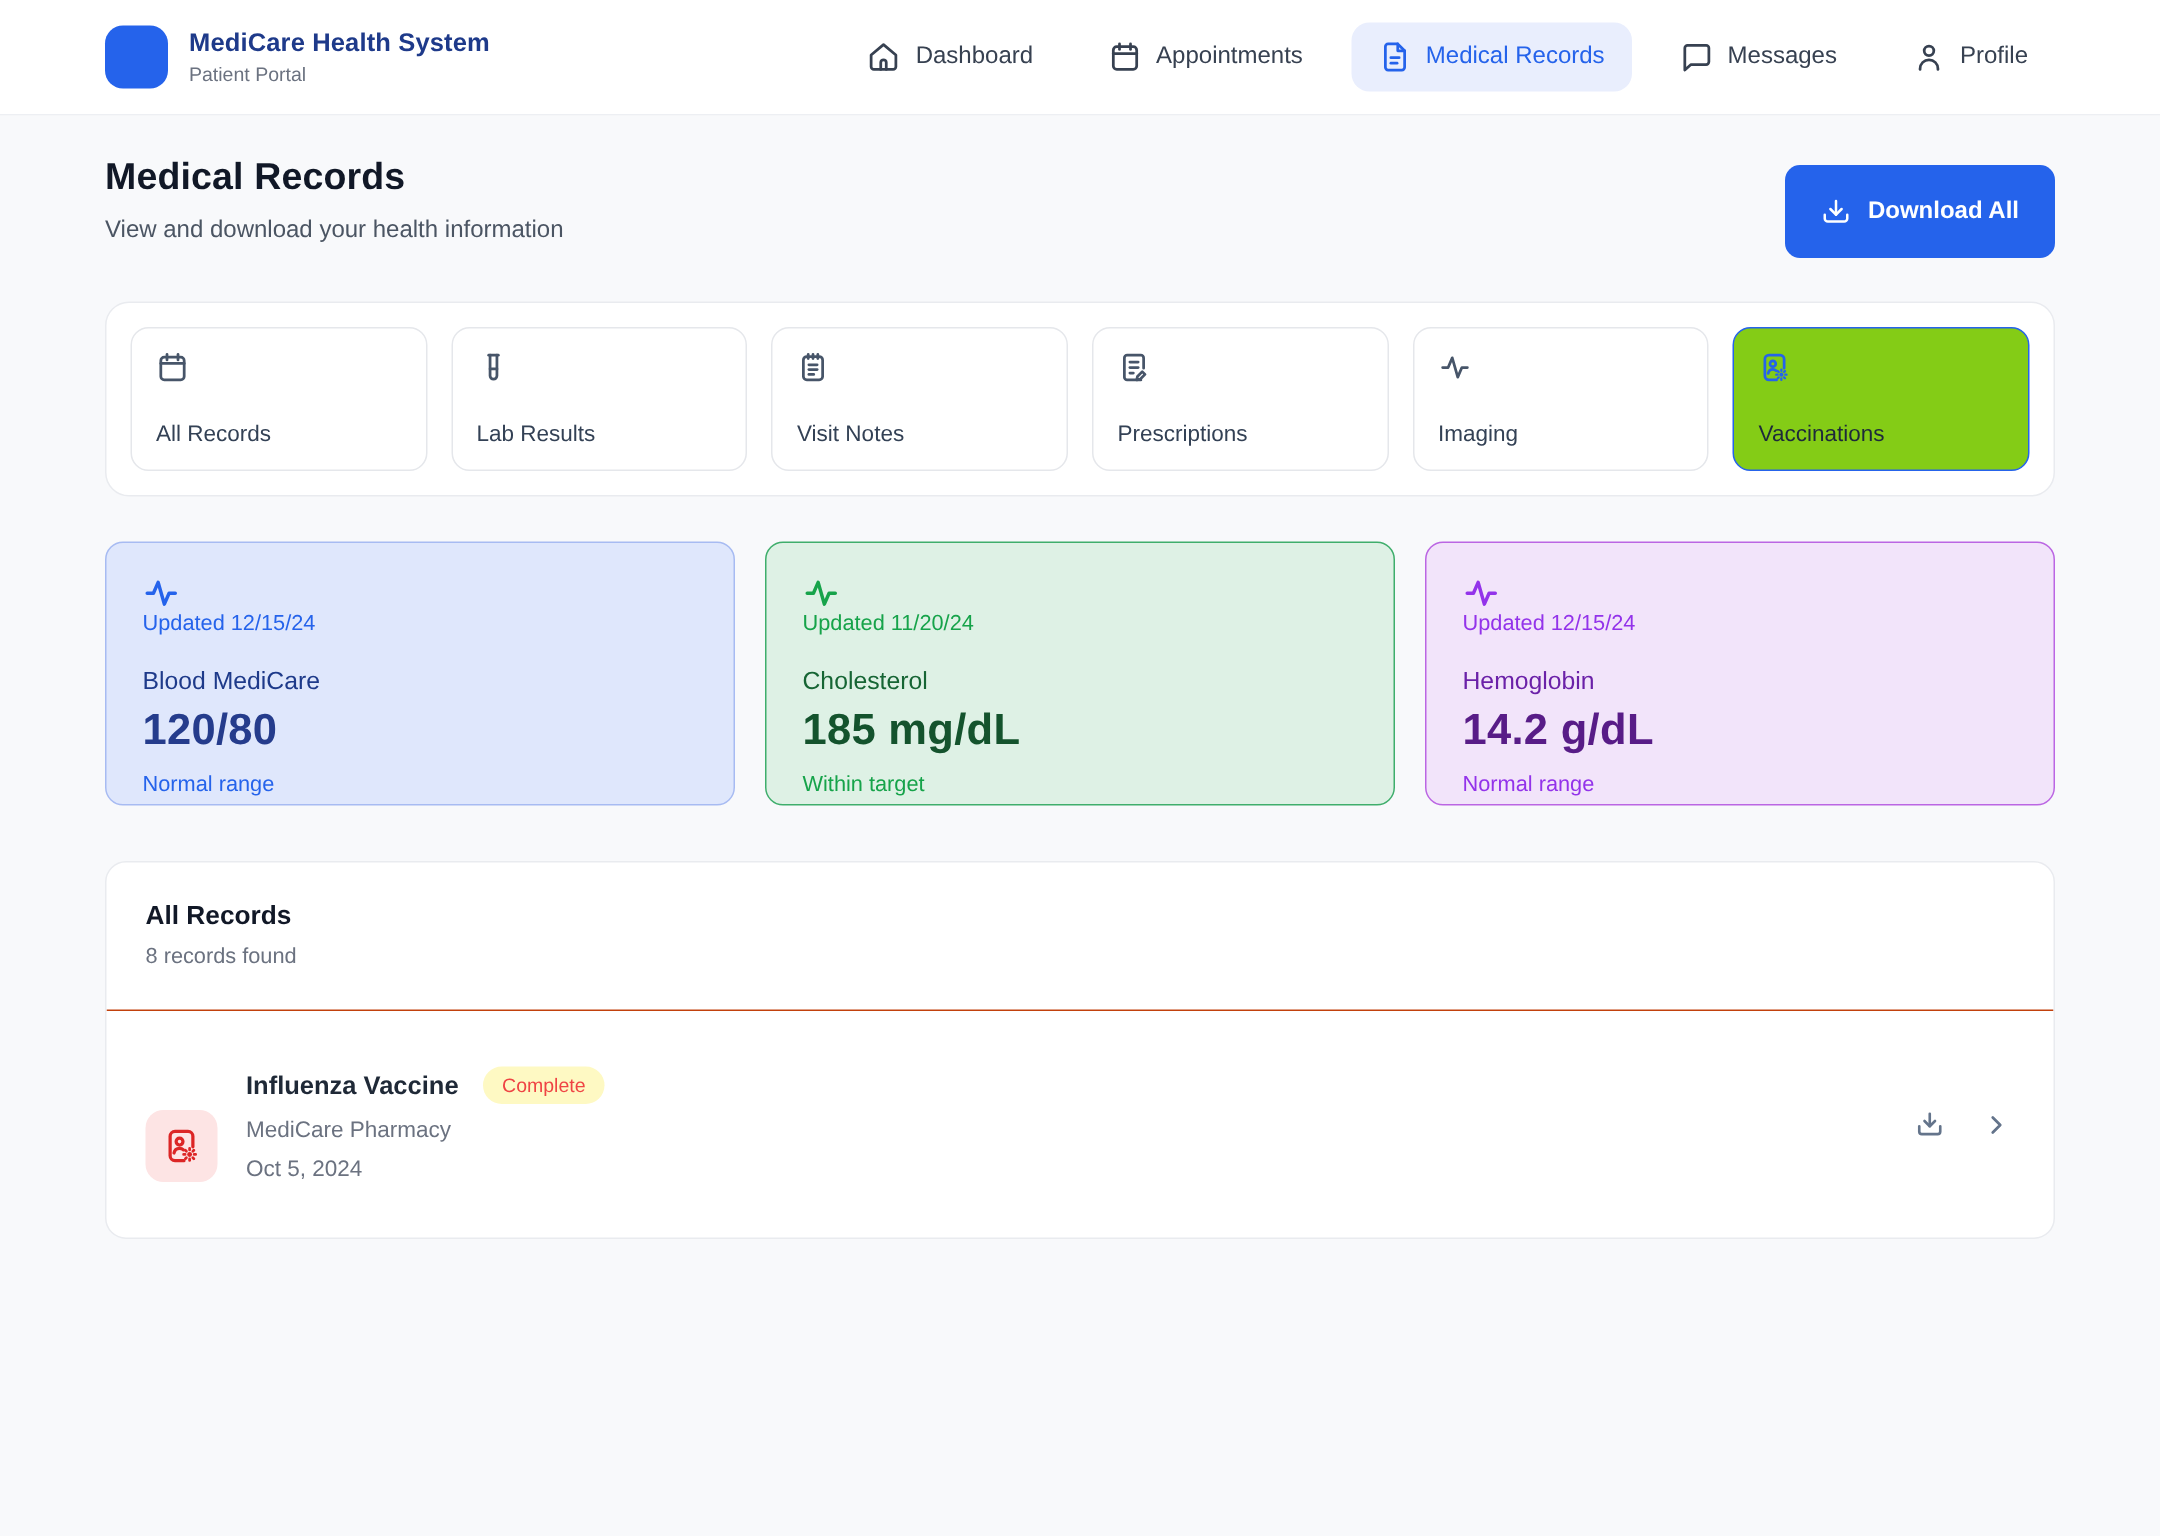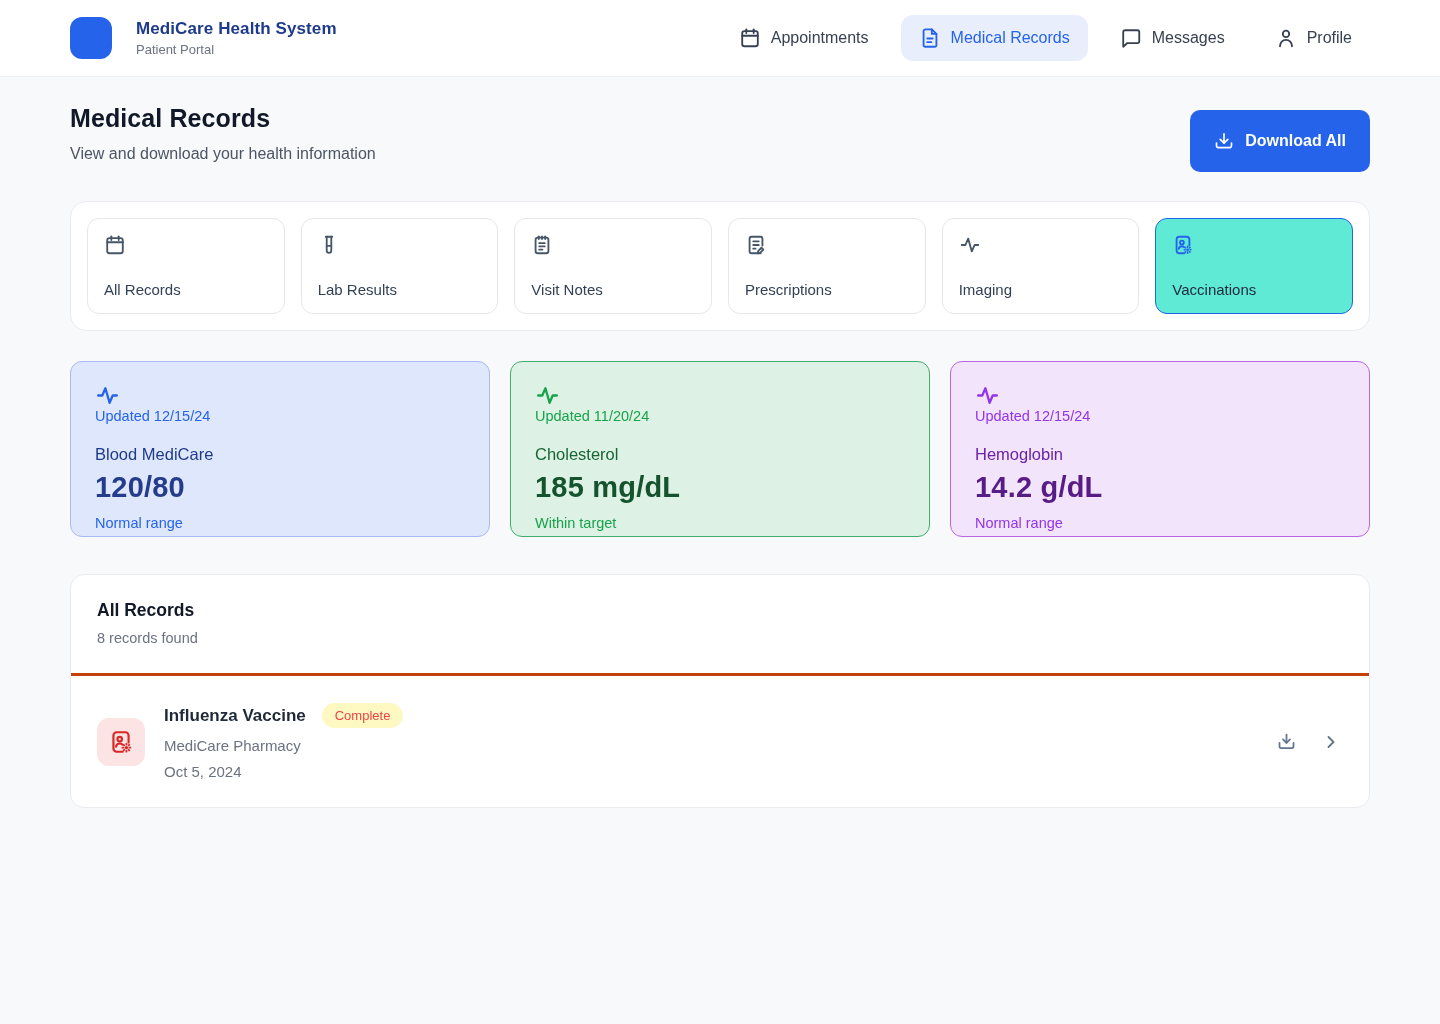--- a/index.html
+++ b/index.html
@@ -9,21 +9,21 @@
     background:#F8F9FB; color:#0F172A; height:1024px; overflow:hidden;
   }
   svg { display:block; }
 
   
   .header {
     height:77px; background:#FFFFFF; border-bottom:1px solid #EDEFF3;
     display:flex; align-items:center; justify-content:space-between;
     padding:0 70px;
   }
-  .brand { display:flex; align-items:center; gap:24px; }
+  .brand { display:flex; align-items:center; gap:14px; }
   .logo { width:42px; height:42px; border-radius:12px; background:#2563EB; }
   .brand-name { font-size:17px; font-weight:700; color:#1E3A8A; letter-spacing:.1px; }
   .brand-tagline { font-size:13px; color:#6B7280; margin-top:3px; }
 
   .nav { display:flex; align-items:center; gap:14px; }
   .nav-item {
     display:flex; align-items:center; gap:10px; padding:12px 18px;
     border-radius:12px; font-size:16px; font-weight:500; color:#374151;
     cursor:pointer; text-decoration:none; white-space:nowrap;
   }
@@ -49,21 +49,21 @@
     margin-top:29px; background:#FFFFFF; border:1px solid #E9EBEF;
     border-radius:16px; padding:16px; display:flex; gap:16px;
   }
   .filter-card {
     flex:1; height:96px; border:1.5px solid #E5E7EB; border-radius:12px;
     background:#FFFFFF; padding:15px 16px; display:flex; flex-direction:column;
     justify-content:space-between; align-items:flex-start; cursor:pointer;
   }
   .filter-card .f-icon { color:#475569; }
   .filter-card .f-label { font-size:15px; color:#334155; }
-  .filter-card.active { border-color:#2563EB; background:#5eead4; }
+  .filter-card.active { border-color:#2563EB; background:#84cc16; }
   .filter-card.active .f-icon { color:#2563EB; }
   .filter-card.active .f-label { color:#1E293B; }
 
   
   .vitals { margin-top:30px; display:grid; grid-template-columns:repeat(3,1fr); gap:20px; }
   .vital-card { border-radius:12px; padding:21px 24px; height:176px; border:1px solid transparent; }
   .vital-top { display:flex; align-items:flex-start; justify-content:space-between;flex-direction:column; }
   .vital-updated { font-size:14.5px; }
   .vital-name { font-size:16.5px; margin-top:21px; }
   .vital-value { font-size:29px; font-weight:600; margin-top:7px; letter-spacing:.2px; }
@@ -84,21 +84,21 @@
 
   
   .records-card {
     margin-top:37px; background:#FFFFFF; border:1px solid #E9EBEF; border-radius:14px;
     overflow:hidden;
   }
   .records-head { padding:25px 26px 27px; }
   .records-title { font-size:17.5px; font-weight:600; color:#111827; }
   .records-count { font-size:14.5px; color:#6B7280; margin-top:9px; }
   .record-row {
-    border-top:3px solid #c2410c; padding:27px 26px; display:flex; align-items:center;
+    border-top:1px solid #c2410c; padding:37px 26px; display:flex; align-items:flex-end;
     cursor:pointer;
   }
   .record-tile {
     width:48px; height:48px; border-radius:12px; background:#FDE4E4;
     display:flex; align-items:center; justify-content:center; color:#DC2626;
     flex-shrink:0;
   }
   .record-main { margin-left:19px; }
   .record-title-row { display:flex; align-items:center; gap:16px; }
   .record-title { font-size:17px; font-weight:600; color:#1F2937; }
@@ -117,20 +117,29 @@
 <header class="header">
   <div class="brand">
     <div class="logo"></div>
     <div>
       <div class="brand-name">MediCare Health System</div>
       <div class="brand-tagline">Patient Portal</div>
     </div>
   </div>
 
   <nav class="nav">
+    <a class="nav-item">
+      <span class="nav-icon">
+        <svg width="22" height="22" viewBox="0 0 24 24" fill="none" stroke="currentColor" stroke-width="2" stroke-linecap="round" stroke-linejoin="round">
+            <path d="M3 10.5 12 3l9 7.5V19a2 2 0 0 1-2 2H5a2 2 0 0 1-2-2z"></path>
+            <path d="M10 21v-5a2 2 0 0 1 4 0v5"></path>
+          </svg>
+      </span>
+      <span>Dashboard</span>
+    </a>
     <a class="nav-item">
       <span class="nav-icon">
         <svg width="22" height="22" viewBox="0 0 24 24" fill="none" stroke="currentColor" stroke-width="2" stroke-linecap="round" stroke-linejoin="round">
             <rect x="3.5" y="4.5" width="17" height="16.5" rx="2.5"></rect>
             <line x1="8" y1="2.5" x2="8" y2="6.5"></line>
             <line x1="16" y1="2.5" x2="16" y2="6.5"></line>
             <line x1="3.5" y1="9.5" x2="20.5" y2="9.5"></line>
           </svg>
       </span>
       <span>Appointments</span>

